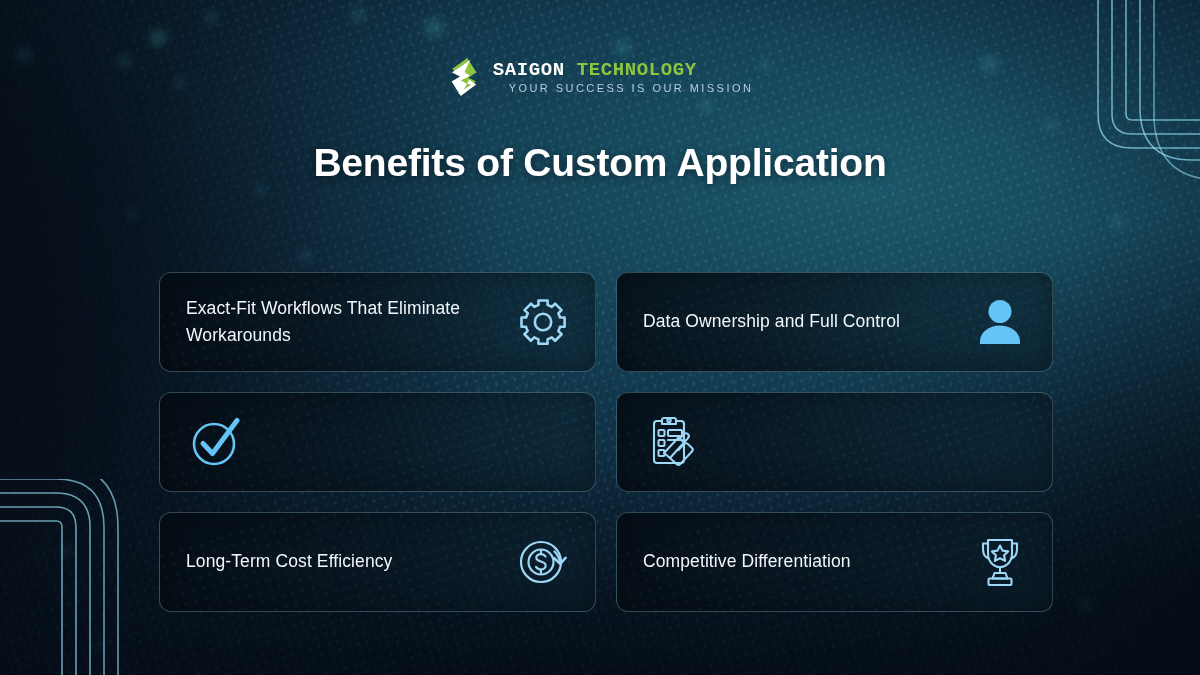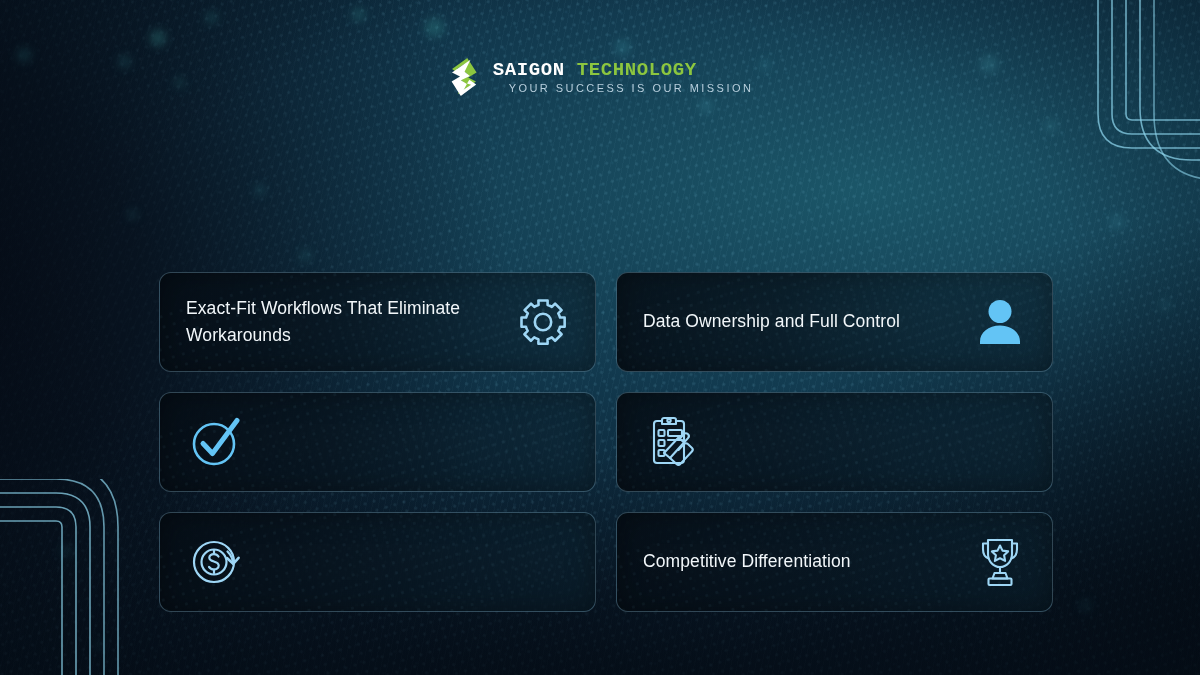--- a/index.html
+++ b/index.html
@@ -211,20 +211,21 @@
       <path d="M13.6 41 L29.8 29 L22.6 24 L20.2 27.8 L24.4 29.2 L13.6 36.2 Z" fill="#ffffff"></path>
       <path d="M13.4 40.8 L20 28.4 L13.8 24.4 L23.2 20 L17.6 15.6 L23.8 2.8 L4.4 16.4 L12.8 20.6 L4 25.6 Z" fill="#ffffff"></path>
     </svg>
     <div class="logo-text">
       <div class="logo-title"><span class="w">SAIGON </span><span class="g">TECHNOLOGY</span></div>
       <div class="logo-tag">YOUR SUCCESS IS OUR MISSION</div>
     </div>
   </div>
 
   <h1 class="heading">
+    <span class="l1">Benefits of Custom Application</span>
   </h1>
 
   <div class="grid">
 
     <div class="card">
       <div class="card-tex"></div>
       <div class="card-title">Exact-Fit Workflows That Eliminate Workarounds</div>
       <div class="card-icon">
         <svg width="56" height="56" viewBox="0 0 56 56" fill="none" stroke="#9ed6f5" stroke-width="2.6" stroke-linejoin="round" stroke-linecap="round">
           <path d="M23.4 6.5 h9.2 v4.6 a17.5 17.5 0 0 1 4.2 1.75 l3.3-3.3 6.5 6.5 -3.3 3.3 a17.5 17.5 0 0 1 1.75 4.2 h4.6 v9.2 h-4.6 a17.5 17.5 0 0 1 -1.75 4.2 l3.3 3.3 -6.5 6.5 -3.3-3.3 a17.5 17.5 0 0 1 -4.2 1.75 v4.6 h-9.2 v-4.6 a17.5 17.5 0 0 1 -4.2 -1.75 l-3.3 3.3 -6.5-6.5 3.3-3.3 a17.5 17.5 0 0 1 -1.75 -4.2 H6.5 v-9.2 h4.6 a17.5 17.5 0 0 1 1.75 -4.2 l-3.3-3.3 6.5-6.5 3.3 3.3 a17.5 17.5 0 0 1 4.2 -1.75 Z"></path>
@@ -268,20 +269,21 @@
           <rect x="14.5" y="37" width="6" height="6" rx="1"></rect>
           <path d="M34.5 24.5 l5.5 5 -14 15.5 -6 -5 Z"></path>
           <path d="M40 29.5 l4 -4.4 c1.1 -1.2 1 -3 -0.2 -4.1 -1.2 -1.1 -3 -1 -4.1 0.3 l-4 4.4"></path>
           <path d="M26 45 l6.5 6 c1.1 1 2.8 1 3.9 -0.1 l11.5 -12.4 c1 -1.1 1 -2.8 -0.1 -3.8 l-4 -3.7 c-1.1 -1 -2.8 -1 -3.8 0.1 l-5.5 5.9"></path>
         </svg>
       </div>
     </div>
 
     <div class="card">
       <div class="card-tex"></div>
+      <div class="card-title">Long-Term Cost Efficiency</div>
       <div class="card-icon">
         <svg width="58" height="58" viewBox="0 0 58 58" fill="none" stroke="#9ed6f5" stroke-width="2.2" stroke-linecap="round" stroke-linejoin="round">
           <circle cx="27" cy="29" r="20"></circle>
           <circle cx="27" cy="29" r="12.5"></circle>
           <path d="M31.5 23.5 c-1 -1.6 -2.7 -2.4 -4.6 -2.4 -2.6 0 -4.6 1.5 -4.6 3.7 0 4.8 9.4 2.7 9.4 7.8 0 2.3 -2.1 3.9 -4.8 3.9 -2.1 0 -3.9 -0.9 -4.9 -2.6"></path>
           <path d="M27 17.6 v3.4 M27 36.5 v3.6"></path>
           <path d="M40.5 18.5 a19.5 19.5 0 0 1 5.6 12.2"></path>
           <path d="M40.2 25.2 l6 5.6 5.4 -6" stroke-width="2.6"></path>
         </svg>
       </div>

